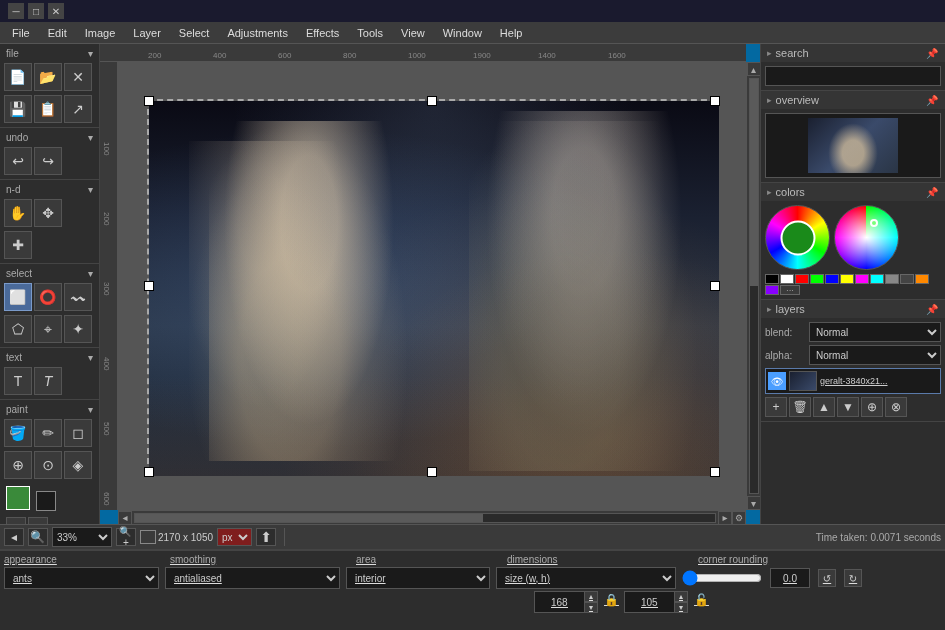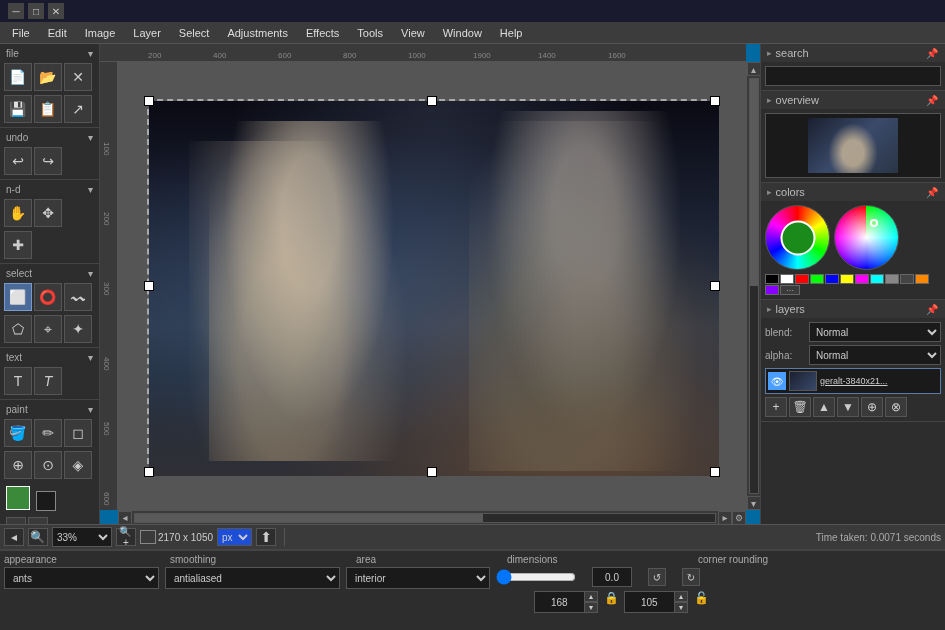--- a/index.html
+++ b/index.html
@@ -79,34 +79,34 @@
     .layer-thumb { width: 28px; height: 20px; background: linear-gradient(135deg, #1a2030, #3a4a6a); border: 1px solid #555; }
     .layer-name { font-size: 9px; color: #ccc; flex: 1; white-space: nowrap; overflow: hidden; text-overflow: ellipsis; text-decoration: underline; }
     .layer-actions { display: flex; gap: 2px; margin-top: 3px; }
     .layer-action-btn { width: 22px; height: 20px; background: #3a3a3a; border: 1px solid #555; color: #ccc; cursor: pointer; font-size: 12px; display: flex; align-items: center; justify-content: center; }
     .nav-btn { width: 20px; height: 18px; background: #2d2d2d; border: 1px solid #555; color: #ccc; cursor: pointer; font-size: 12px; display: flex; align-items: center; justify-content: center; }
     .zoom-select { width: 60px; height: 20px; background: #1a1a1a; border: 1px solid #555; color: #ccc; font-size: 10px; }
     .zoom-btn { width: 20px; height: 18px; background: #2d2d2d; border: 1px solid #555; color: #ccc; cursor: pointer; font-size: 12px; display: flex; align-items: center; justify-content: center; }
     .size-display { display: flex; align-items: center; gap: 2px; }
     .size-icon { width: 16px; height: 14px; border: 1px solid #888; background: transparent; }
     .size-text { font-size: 10px; color: #ccc; }
-    .unit-select { width: 35px; height: 18px; background: #1d4ed8; border: 1px solid #555; color: #ccc; font-size: 10px; }
+    .unit-select { width: 35px; height: 18px; background: #7f1d1d; border: 1px solid #555; color: #ccc; font-size: 10px; }
     .time-text { font-size: 10px; color: #aaa; margin-left: auto; }
 
     
     .bottom-toolbar { height: 80px; background: #2d2d2d; border-top: 1px solid #444; display: flex; flex-direction: column; padding: 2px 4px; gap: 2px; }
-    .bt-row { display: flex; align-items: flex-start; gap: 6px; flex-wrap: wrap; }
+    .bt-row { display: flex; align-items: center; gap: 6px; flex-wrap: wrap; text-decoration: underline; }
     .bt-label { font-size: 10px; color: #aaa; white-space: nowrap; }
     .bt-select { height: 22px; background: #1a1a1a; border: 1px solid #555; color: #ccc; font-size: 10px; padding: 0 4px; }
     .bt-spinbox { display: flex; align-items: center; }
     .bt-spinbox input { width: 50px; height: 22px; background: #1a1a1a; border: 1px solid #555; border-right: none; color: #ccc; font-size: 10px; padding: 0 16px; text-align: center; }
     .bt-spinbox-btns { display: flex; flex-direction: column; }
     .bt-spinbox-btn { width: 14px; height: 11px; background: #3a3a3a; border: 1px solid #555; color: #ccc; font-size: 8px; cursor: pointer; display: flex; align-items: center; justify-content: center; }
     .bt-lock { width: 14px; height: 18px; color: #888; font-size: 12px; cursor: pointer; }
-    .corner-round { display: flex; align-items: center; gap: 16px; }
+    .corner-round { display: flex; align-items: center; gap: 8px; }
     .corner-round-slider { width: 80px; }
     .corner-round-val { width: 40px; height: 20px; background: #1a1a1a; border: 1px solid #555; color: #ccc; font-size: 10px; text-align: center; }
     .corner-reset-btn { width: 18px; height: 18px; background: #3a3a3a; border: 1px solid #555; color: #ccc; font-size: 10px; cursor: pointer; display: flex; align-items: center; justify-content: center; }
     .hscroll-track { flex: 1; height: 10px; background: #2a2a2a; border: 1px solid #555; margin: 2px; position: relative; }
     .hscroll-thumb { width: 60%; height: 100%; background: #5a5a5a; }
     .hscroll-end-btn { width: 14px; height: 14px; background: #3a3a3a; color: #aaa; border: 1px solid #555; font-size: 10px; cursor: pointer; display: flex; align-items: center; justify-content: center; }
     .settings-btn { width: 14px; height: 14px; background: #3a3a3a; color: #aaa; border: 1px solid #555; font-size: 10px; cursor: pointer; }
 
     
     .figure-ciri { position: absolute; left: 60px; top: 20px; width: 200px; height: 340px; background: radial-gradient(ellipse at 50% 30%, rgba(220,200,170,0.6) 20%, transparent 60%), radial-gradient(ellipse at 40% 70%, rgba(180,160,130,0.4) 30%, transparent 70%); }
@@ -472,20 +472,25 @@
       <select class="bt-select" style="width:175px;">
         <option>antialiased</option>
         <option>none</option>
         <option>pixelated</option>
       </select>
       <select class="bt-select" style="width:144px;">
         <option>interior</option>
         <option>exterior</option>
         <option>border</option>
       </select>
+      <select class="bt-select" style="width:180px;">
+        <option>size (w, h)</option>
+        <option>position (x, y)</option>
+        <option>aspect ratio</option>
+      </select>
 
       <div class="corner-round">
         <input type="range" class="corner-round-slider" min="0" max="100" value="0" style="width: 80px;">
         <input type="text" class="corner-round-val" value="0.0" style="">
         <button class="corner-reset-btn">↺</button>
         <button class="corner-reset-btn">↻</button>
       </div>
     </div>
 
     <div class="bt-row" style="padding-left:530px;">

